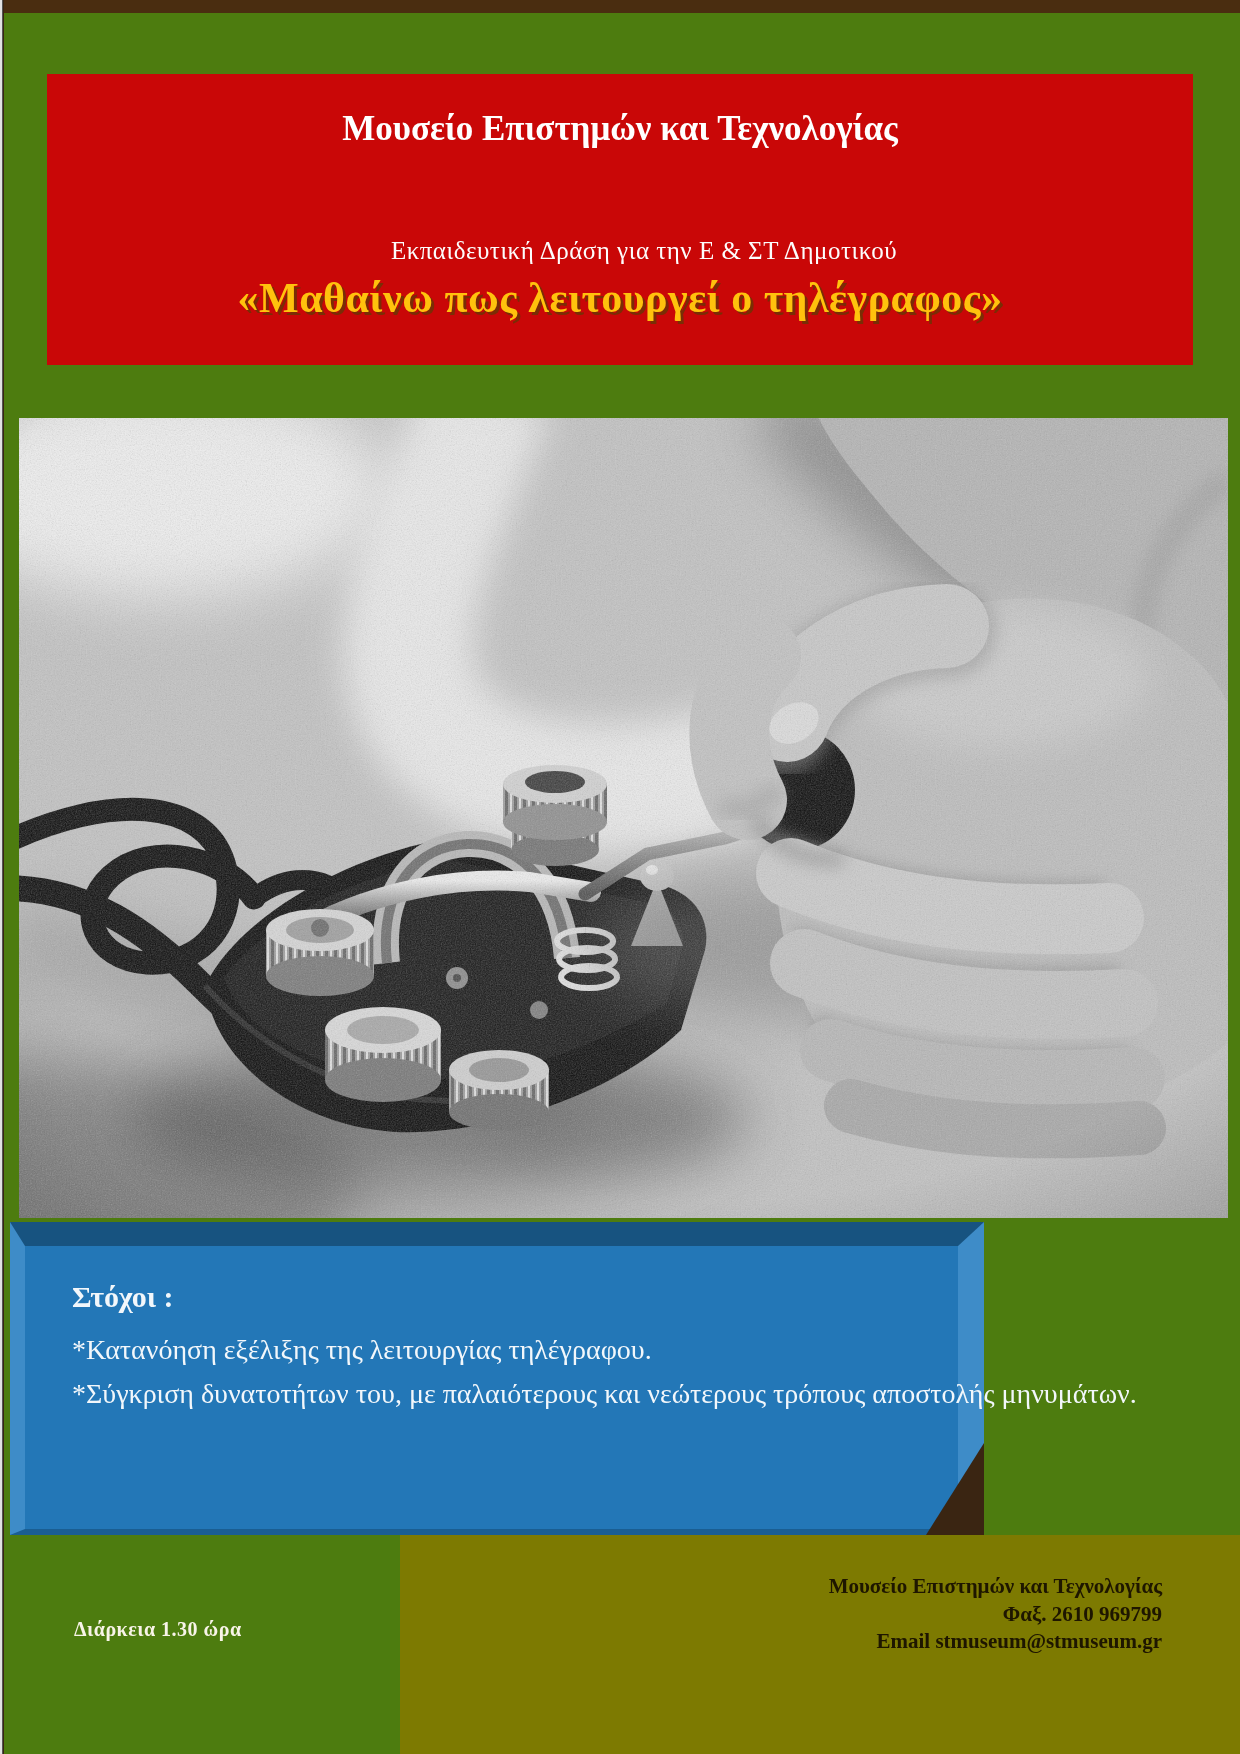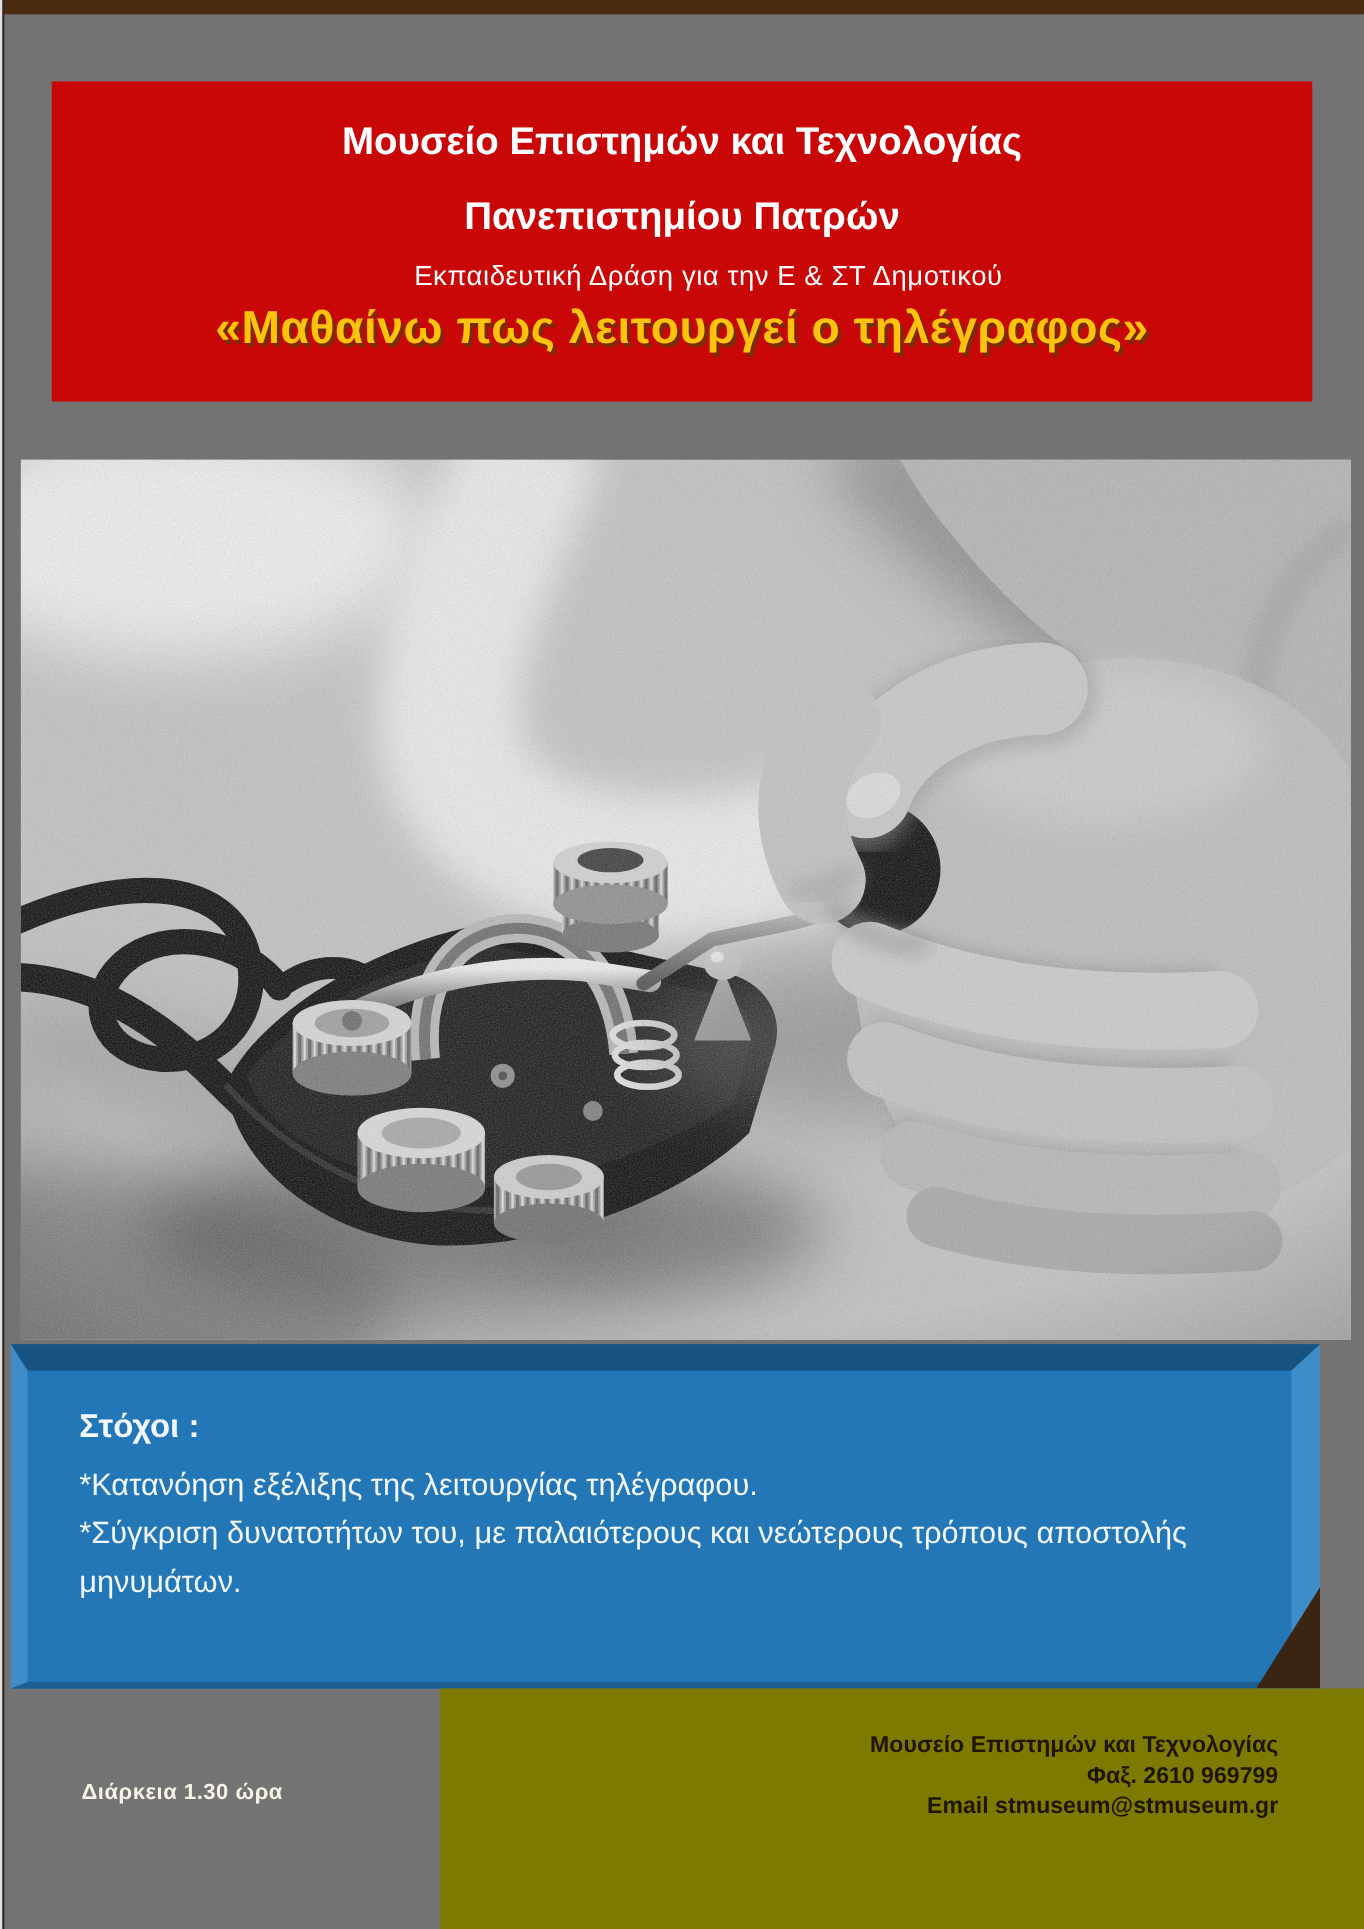--- a/index.html
+++ b/index.html
@@ -1,39 +1,39 @@
 <!DOCTYPE html>
 <html><head>
 <meta charset="utf-8">
 <style>
   html,body{margin:0;padding:0;background:#241708;}
   .page{
     position:relative;
     width:1240px;height:1754px;
-    background:#737373;
+    background:#4d7c0f;
     overflow:hidden;
-    font-family:Liberation Sans, sans-serif;
+    font-family:Liberation Serif, serif;
   }
   .page-top-strip{position:absolute;left:0;top:0;width:1240px;height:13px;background:#4A2D10;}
   .page-left-edge{position:absolute;left:0;top:0;width:4px;height:1754px;
     background:linear-gradient(90deg,#e2e2e2 0 2px,#555 2px 3px,#3A2512 3px);}
   
   .red-banner{position:absolute;left:47px;top:74px;width:1146px;height:291px;background:#C90707;}
   .org-line{position:absolute;left:0;right:0;text-align:center;color:#FFFFFF;font-weight:bold;font-size:35px;line-height:1.1;}
   .org-line.l1{top:36px;}
   .org-line.l2{top:104px;}
   .red-subtitle{position:absolute;left:0;right:0;top:163px;text-align:center;color:#FDFDFD;font-size:25px;font-weight:normal;letter-spacing:.5px;padding-left:48px;}
   .main-title{position:absolute;left:0;right:0;top:200px;text-align:center;
     color:#FFC20D;font-size:42px;font-weight:bold;letter-spacing:.5px;
     text-shadow:3px 3px 0 #7a2d05;}
   
   .photo{position:absolute;left:19px;top:418px;width:1209px;height:800px;margin:0;background:#c2c2c2;}
   .photo svg{display:block;width:100%;height:100%;}
   
-  .goals-box{position:absolute;left:10px;top:1222px;width:1190px;height:313px;
+  .goals-box{position:absolute;left:10px;top:1222px;width:974px;height:313px;
     box-sizing:border-box;background:#2377B7;
     border-top:24px solid #175380;
     border-left:15px solid #3E8CC8;
     border-right:26px solid #3E8CC8;
     border-bottom:6px solid #1A5E92;}
   .goals-corner{position:absolute;right:-26px;bottom:-6px;width:58px;height:92px;
     background:#3A2512;clip-path:polygon(100% 0,100% 100%,0 100%);}
   .goals-content{position:absolute;left:47px;top:34px;width:1120px;color:#F2F7FB;}
   .goals-heading{font-size:30px;font-weight:bold;margin-bottom:14px;}
   .goal-line{font-size:28px;line-height:44px;font-weight:normal;}
@@ -45,21 +45,20 @@
 </style>
 </head>
 <body>
 
 <div class="page">
   <div class="page-top-strip"></div>
   <div class="page-left-edge"></div>
 
   <header class="red-banner">
     <div class="org-line l1">Μουσείο Επιστημών και Τεχνολογίας</div>
-    <div class="org-line l2">Πανεπιστημίου Πατρών</div>
     <div class="red-subtitle">Εκπαιδευτική Δράση για την Ε &amp; ΣΤ Δημοτικού</div>
     <div class="main-title">«Μαθαίνω πως λειτουργεί ο τηλέγραφος»</div>
   </header>
 
   <figure class="photo">
     <svg viewBox="0 0 1209 800" preserveAspectRatio="none">
       <defs>
         <filter id="b8" x="-50%" y="-50%" width="200%" height="200%">
             <feGaussianBlur stdDeviation="8"></feGaussianBlur>
           </filter>

